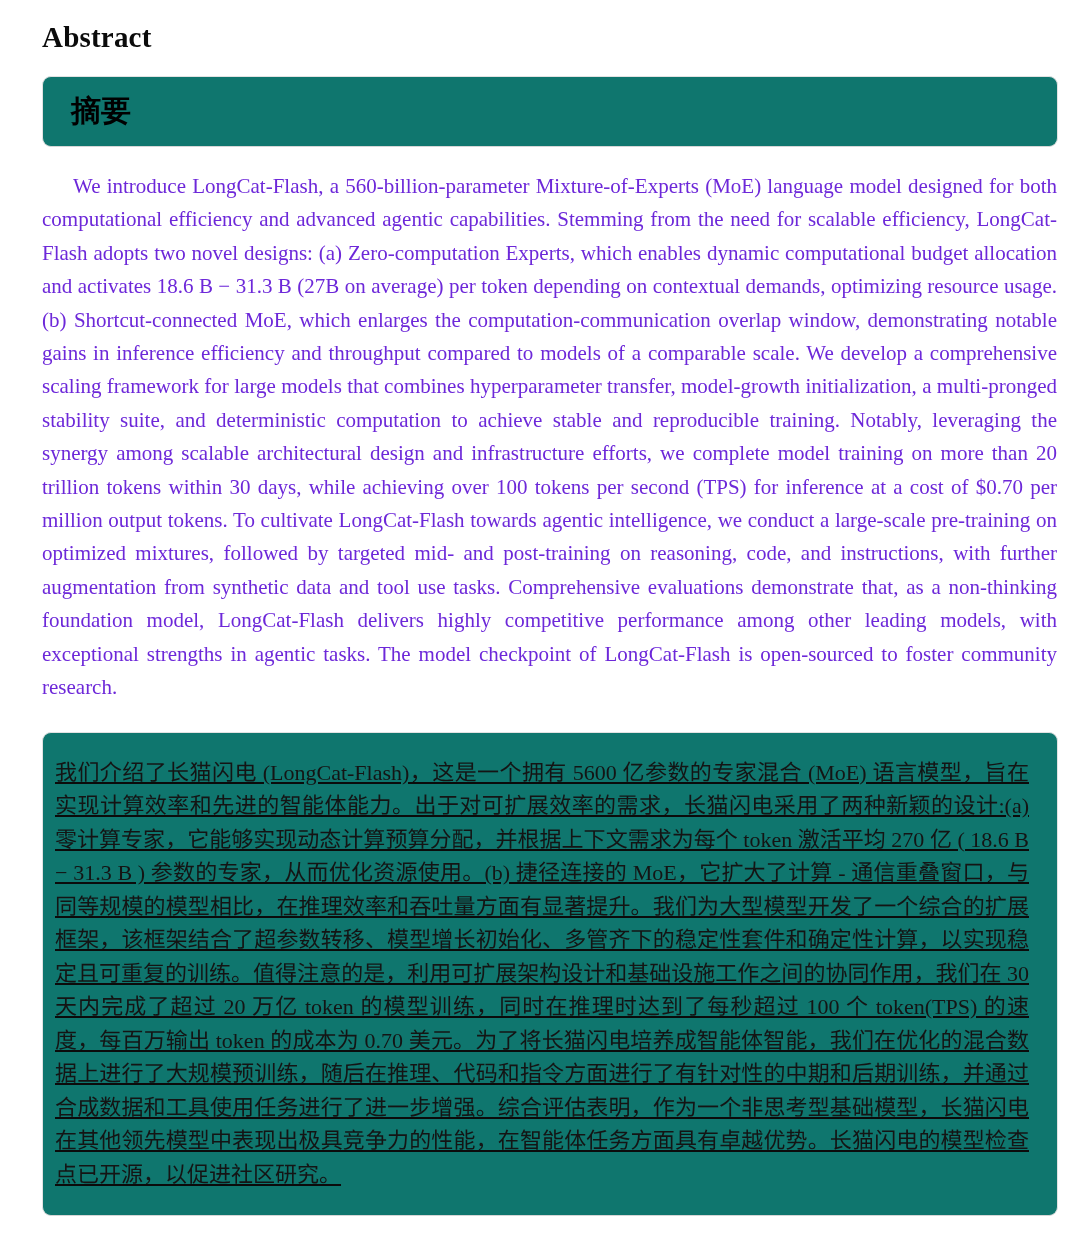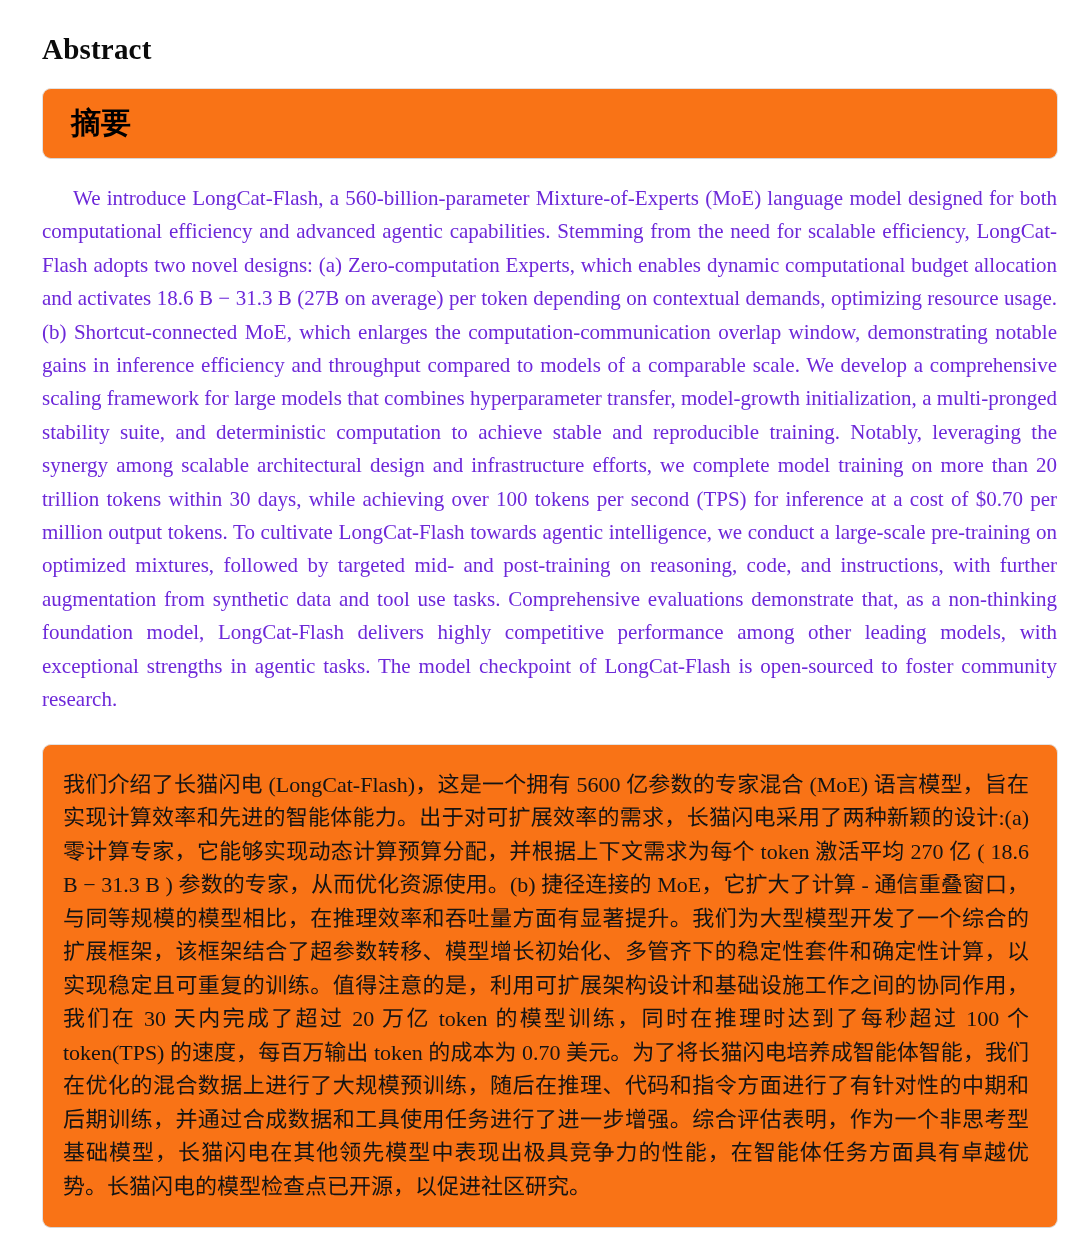--- a/index.html
+++ b/index.html
@@ -9,32 +9,32 @@
   }
   body {
     width: 1080px;
     min-height: 1235px;
     font-family: "Liberation Serif", "DejaVu Serif", serif;
     color: #0b0b0b;
     box-sizing: border-box;
   }
   .page {
     width: 1016px;
-    margin: 16px 0 0 42px;
+    margin: 4px 0 0 42px;
     padding-top: 15px;
   }
   .section-heading {
     font-size: 29px;
     line-height: 36px;
     font-weight: bold;
     margin: 0 0 21px 0;
     letter-spacing: 0.2px;
   }
   .gray-box {
-    background: #f97316;
+    background: #0f766e;
     border: 1px solid #e2e2e2;
     border-bottom-color: #d6d6d6;
     border-radius: 9px;
     box-sizing: border-box;
     width: 1016px;
   }
   .zh-title-box {
     padding: 16px 28px 17px 28px;
     margin: 0 0 23px 0;
   }
@@ -48,21 +48,22 @@
   .abstract-en {
     margin: 0 0 27px 0;
     width: 1015px;
     font-size: 21px;
     line-height: 33.4px;
     text-align: justify;
     text-indent: 31px;
     color: #6d28d9;
   }
   .zh-abstract-box {
-    padding: 23px 28px 24px 20px;
+    padding: 23px 28px 24px 12px;
+    text-decoration: underline;
   }
   .abstract-zh {
     margin: 0;
     font-size: 22px;
     line-height: 33.5px;
     text-align: justify;
     color: #141414;
   }
 </style>
 </head>

